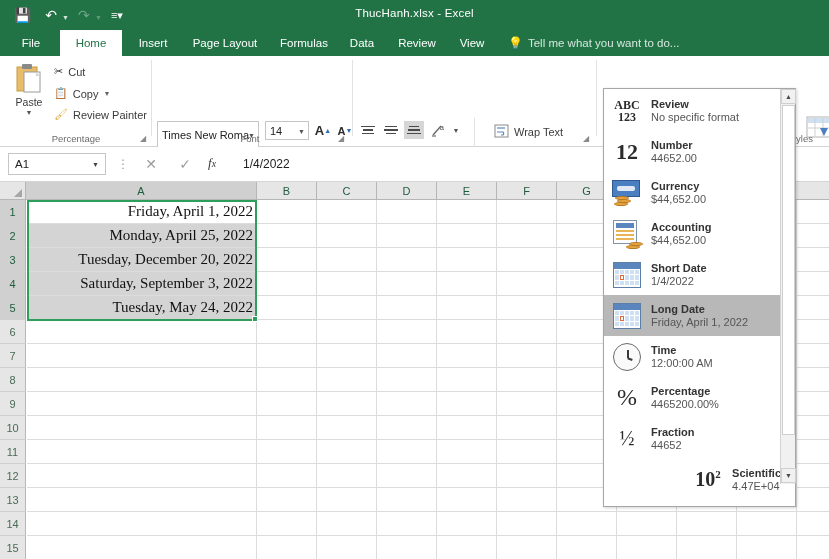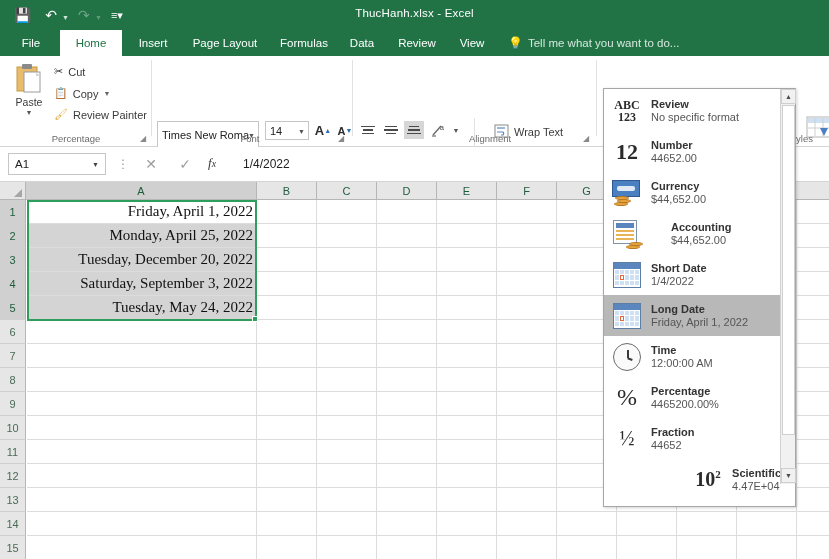--- a/index.html
+++ b/index.html
@@ -470,21 +470,20 @@
         <svg width="15" height="14" viewBox="0 0 15 14">
             <rect x="1" y="1" width="13" height="12" fill="#fff" stroke="#8a8a8a"></rect>
             <line x1="1" y1="4.5" x2="14" y2="4.5" stroke="#8a8a8a"></line>
             <line x1="1" y1="9.5" x2="14" y2="9.5" stroke="#8a8a8a"></line>
             <path d="M3 7 h9 M3 7 l2 -1.5 M3 7 l2 1.5 M12 7 l-2 -1.5 M12 7 l-2 1.5" stroke="#5b86bd" stroke-width="1"></path>
           </svg>
       </span>
       <span>Merge &amp; Center</span>
       <span class="mini-caret">▼</span>
     </div>
-    <div class="grp-label" style="left:400px;width:180px;">Alignment</div>
     <div class="grp-dlg" style="left:583px;">◢</div>
     <div class="grp-sep" style="left:596px;"></div>
 
     <div class="numcombo">
       <span class="caretblink"></span>
       <span class="txt"></span>
       <span class="drop">▼</span>
     </div>
 
     <div class="stylebtn" style="left:755px;top:60px;">
@@ -767,21 +766,21 @@
                 <i style="left:3px;bottom:3px"></i>
                 <i style="left:1px;bottom:6px"></i>
               </div>
             </div>
           </div>
           <div class="dd-text">
             <div class="dd-title">Currency</div>
             <div class="dd-sub">$44,652.00</div>
           </div>
         </div>
-        <div class="dd-item" style="top: 124px; gap: 20px;">
+        <div class="dd-item" style="top: 124px;">
           <div class="dd-ico">
             <div style="position:relative;width:30px;height:28px">
               <div class="acct-doc"></div>
               <div class="coins" style="left:14px;bottom:-1px">
                 <i style="left:0;bottom:0"></i>
                 <i style="left:3px;bottom:3px"></i>
               </div>
             </div>
           </div>
           <div class="dd-text">

